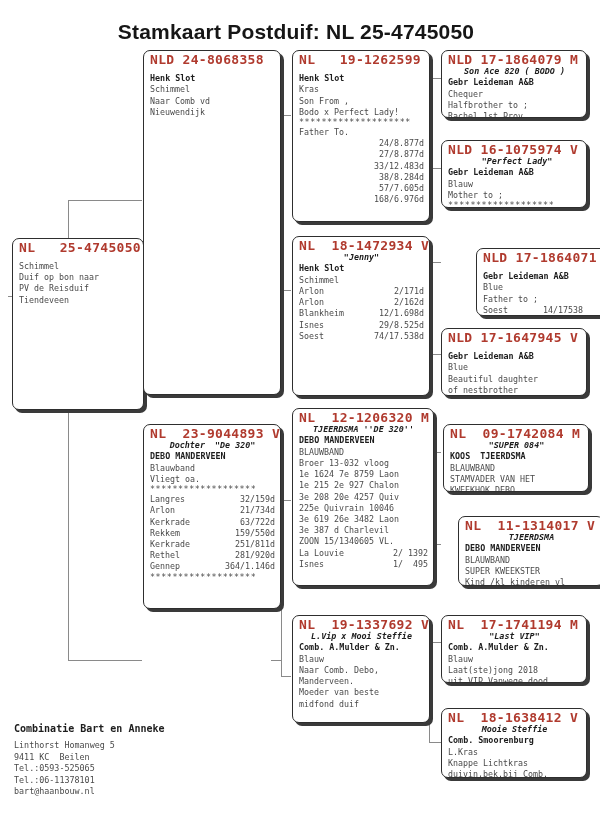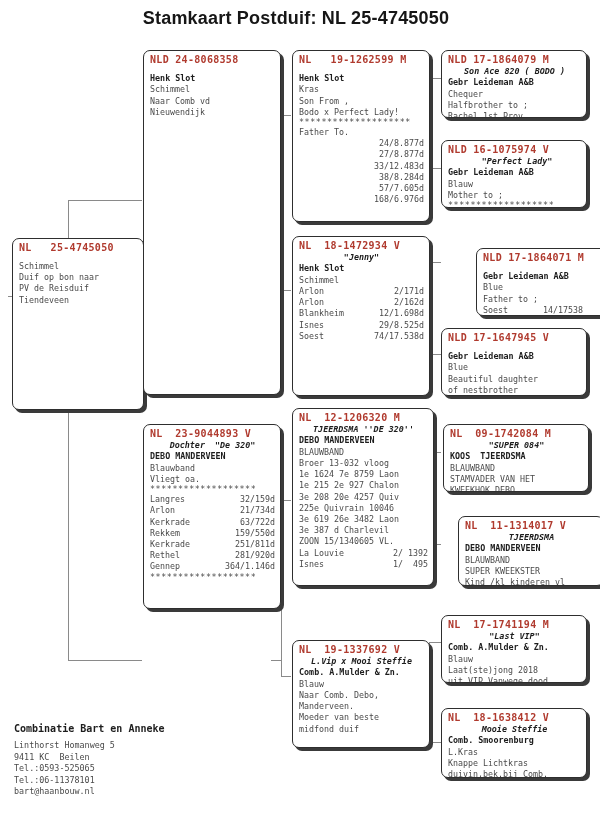--- a/index.html
+++ b/index.html
@@ -8,41 +8,41 @@
     background:#ffffff;
     font-family:"DejaVu Sans Mono",monospace;
     position:relative;
     overflow:hidden;
     color:#2a2a2a;
   }
   #sheet{position:absolute;inset:0;}
 
   
   .title{
-    position:absolute;left:0;top:8px;width:592px;
+    position:absolute;left:0;top:20px;width:592px;
     text-align:center;
     font-family:"Liberation Sans",sans-serif;
-    font-size:18px;font-weight:600;letter-spacing:.2px;
+    font-size:21px;font-weight:600;letter-spacing:.2px;
     color:#161616;
   }
 
   
   .card{
     position:absolute;
     background:#fff;
     border:1px solid #2e2e2e;
     border-radius:7px;
     box-sizing:border-box;
     padding:3px 5px 3px 6px;
     box-shadow:3px 3px 0 0 #3a3a3a;
     overflow:hidden;
   }
   .ring{
     color:#b03a2e;
-    font-size:10px;
+    font-size:13px;
     font-weight:700;
     letter-spacing:.3px;
     white-space:pre;
     line-height:12px;
   }
   .nick{
     font-size:8.4px;font-weight:700;font-style:italic;
     color:#1d1d1d;white-space:pre;line-height:11.4px;text-align:center;
   }
   .breeder{
@@ -194,21 +194,21 @@
     <div class="ln">1e 215 2e 927 Chalon</div>
     <div class="ln">3e 208 20e 4257 Quiv</div>
     <div class="ln">225e Quivrain 10046</div>
     <div class="ln">3e 619 26e 3482 Laon</div>
     <div class="ln">3e 387 d Charlevil</div>
     <div class="ln">ZOON 15/1340605 VL.</div>
     <div class="res"><span>La Louvie</span><span class="rv">2/ 1392</span></div>
     <div class="res"><span>Isnes</span><span class="rv">1/  495</span></div>
   </div>
 
-  <div class="card" style="left:292px;top:615px;width:138px;height:108px;margin-top:25px;">
+  <div class="card" style="left:292px;top:615px;width:138px;height:108px;">
     <div class="ring">NL  19-1337692 V</div>
     <div class="nick">L.Vip x Mooi Steffie</div>
     <div class="breeder">Comb. A.Mulder &amp; Zn.</div>
     <div class="ln">Blauw</div>
     <div class="ln">Naar Comb. Debo,</div>
     <div class="ln">Manderveen.</div>
     <div class="ln">Moeder van beste</div>
     <div class="ln">midfond duif</div>
   </div>
 

